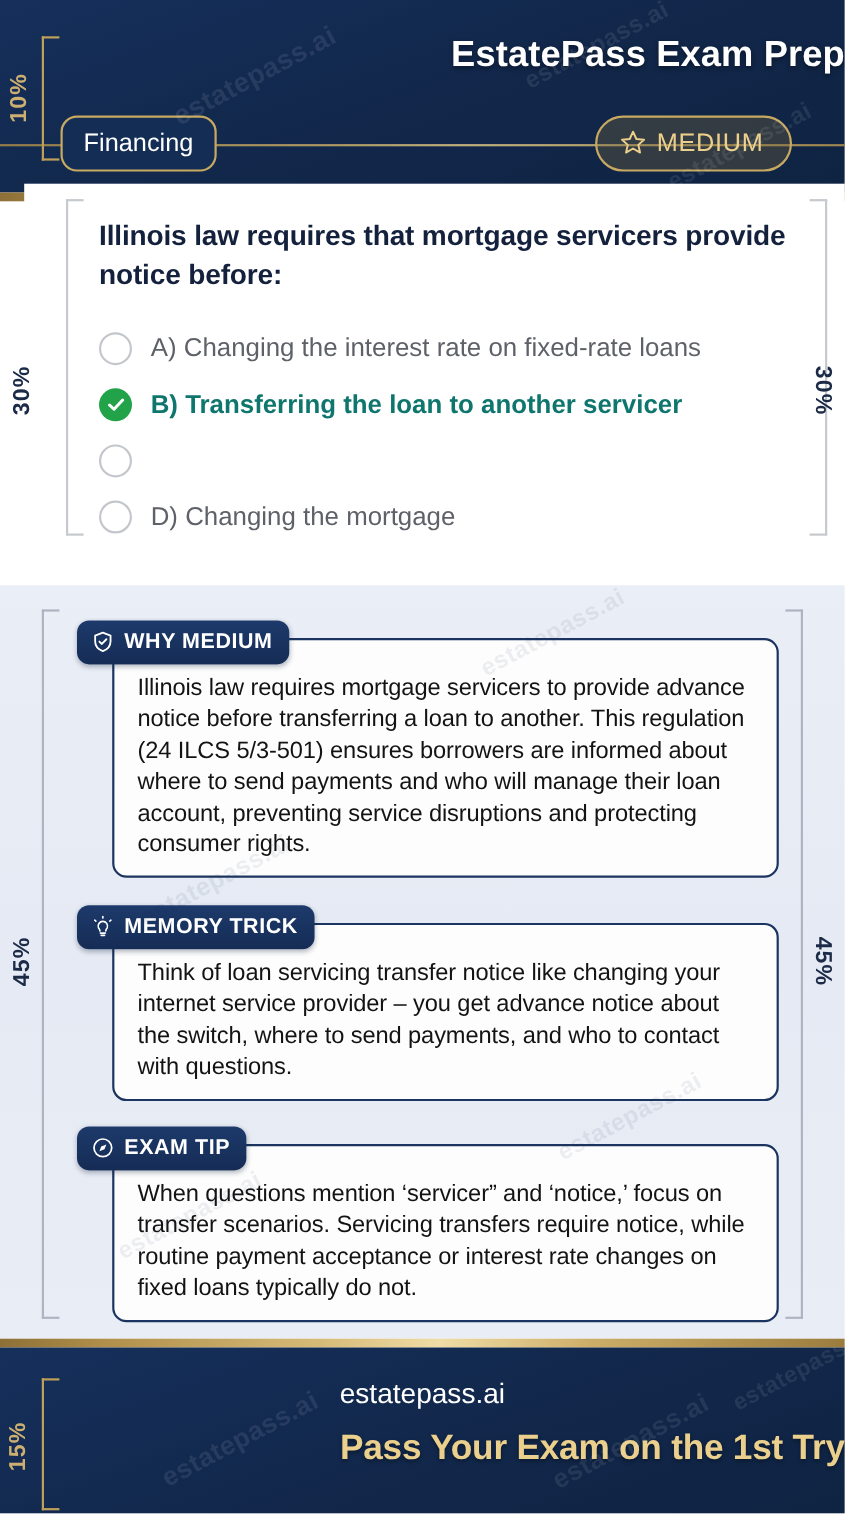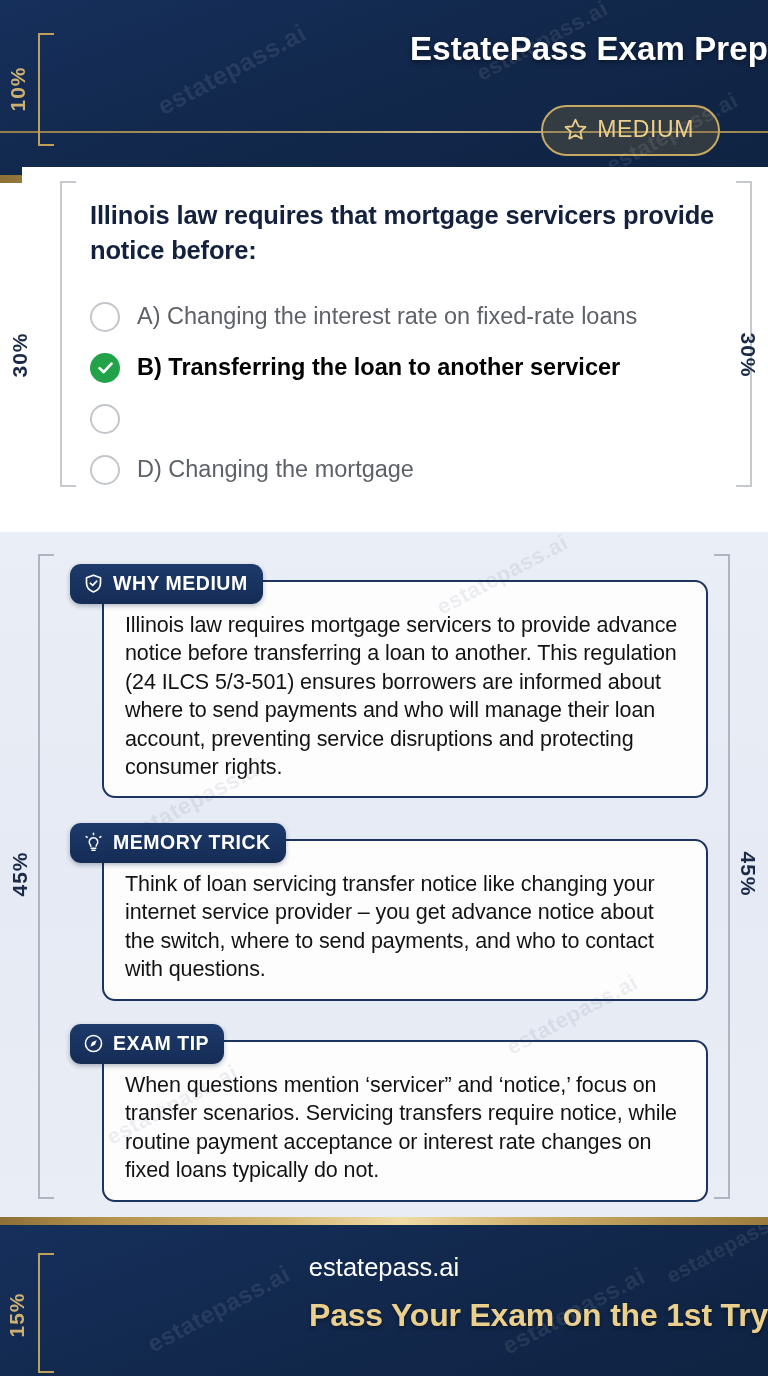--- a/index.html
+++ b/index.html
@@ -108,21 +108,21 @@
     width: 30px; height: 30px; border-radius: 50%;
     border: 2.5px solid #c3c6cb; background: #fff;
     flex: none; margin-right: 17px;
   }
   .radio.correct {
     border: none; background: #22a34a;
     display: flex; align-items: center; justify-content: center;
     box-shadow: 0 0 0 0 rgba(0,0,0,0);
   }
   .opt-label { font-size: 23.5px; color: #5e6168; font-weight: 400; white-space: nowrap; }
-  .opt.is-correct .opt-label { color: #000000; font-weight: 700; }
+  .opt.is-correct .opt-label { color: #0f766e; font-weight: 700; }
 
   
   .expl-sec {
     position: absolute; left: 0; top: 532px; width: 768px; height: 685px;
     background: linear-gradient(180deg, #eaeef6 0%, #e5eaf4 50%, #e9edf5 100%);
   }
   .expl-wrap { position: absolute; left: 38px; top: 22px; width: 692px; height: 645px; }
   .brk.gray2::before, .brk.gray2::after, .brk.gray2 .foot { background: #aeb4c2; }
 
   .panel { position: absolute; left: 22px; width: 648px; }
@@ -186,20 +186,21 @@
   <div class="header">
     <div class="wm-layer">
       <div class="wm dark" style="left:150px; top:55px; font-size:25px;">estatepass.ai</div>
       <div class="wm dark" style="left:470px; top:28px; font-size:22px;">estatepass.ai</div>
       <div class="wm dark" style="left:600px; top:120px; font-size:22px;">estatepass.ai</div>
     </div>
 
     <div class="header-rule"></div>
     <div class="header-title">EstatePass Exam Prep</div>
 
+    <div class="chip-topic">Financing</div>
 
     <div class="chip-diff">
       <span>
         <svg width="25" height="25" viewBox="0 0 24 24" fill="none" stroke="#eccf8a" stroke-width="1.7" stroke-linejoin="round">
           <polygon points="12,2.6 14.9,9 21.6,9.6 16.6,14.1 18.1,20.8 12,17.3 5.9,20.8 7.4,14.1 2.4,9.6 9.1,9"></polygon>
         </svg>
       </span>
       <span>MEDIUM</span>
     </div>
   </div>

